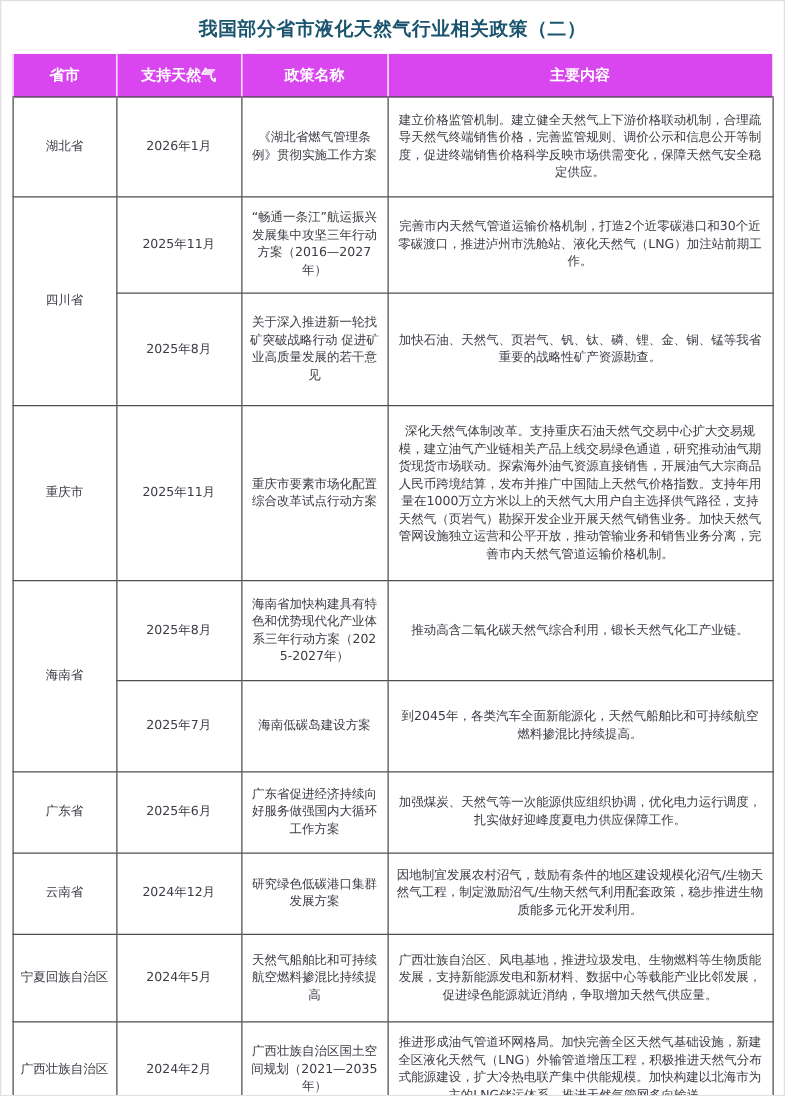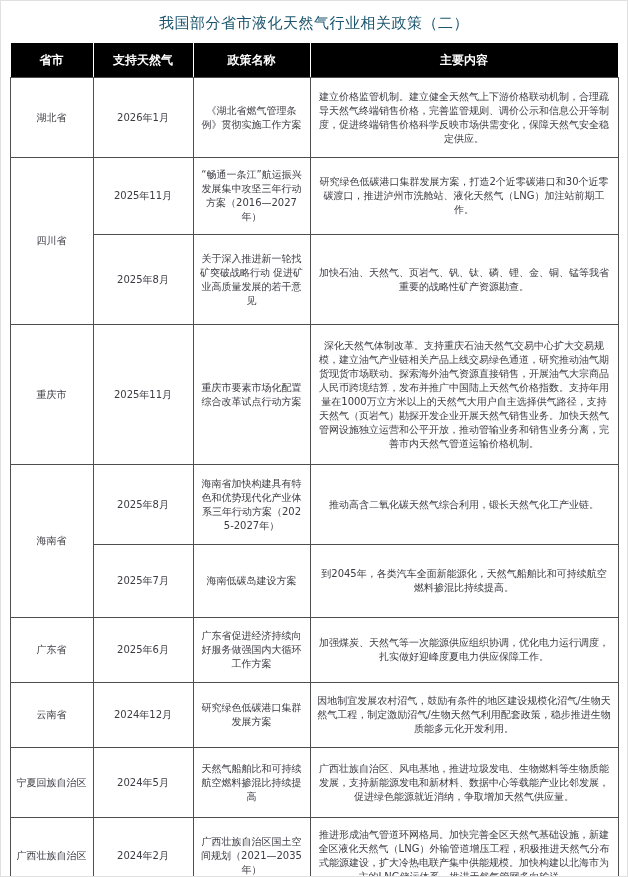--- a/index.html
+++ b/index.html
@@ -12,33 +12,33 @@
     width: 628px;
     height: 877px;
     box-sizing: border-box;
     border: 1px solid #e0e0e0;
     background: #ffffff;
     overflow: hidden;
   }
   .title {
     text-align: center;
     font-size: 15px;
-    font-weight: normal;
+    font-weight: bold;
     color: #1a546e;
     margin: 13px 0 9px 0;
     letter-spacing: 0.5px;
   }
   table.policy-table {
     border-collapse: collapse;
     table-layout: fixed;
     width: 608px;
     margin: 0 auto;
   }
   table.policy-table th {
-    background: #000000;
+    background: #d946ef;
     color: #ffffff;
     font-size: 12px;
     font-weight: bold;
     height: 30px;
     border: 1px solid #ffffff;
     border-bottom: 1px solid #4e4e4e;
     padding: 2px 4px;
     text-align: center;
   }
   table.policy-table td {
@@ -81,21 +81,21 @@
         <td>湖北省</td>
         <td>2026年1月</td>
         <td>《湖北省燃气管理条例》贯彻实施工作方案</td>
         <td class="content-cell">建立价格监管机制。建立健全天然气上下游价格联动机制，合理疏导天然气终端销售价格，完善监管规则、调价公示和信息公开等制度，促进终端销售价格科学反映市场供需变化，保障天然气安全稳定供应。</td>
       </tr>
 
       <tr style="height:77px">
         <td rowspan="2">四川省</td>
         <td>2025年11月</td>
         <td>“畅通一条江”航运振兴发展集中攻坚三年行动方案（2016—2027年）</td>
-        <td class="content-cell">研究绿色低碳港口集群发展方案，打造2个近零碳港口和30个近零碳渡口，推进泸州市洗舱站、液化天然气（LNG）加注站前期工作。</td>
+        <td class="content-cell">完善市内天然气管道运输价格机制，打造2个近零碳港口和30个近零碳渡口，推进泸州市洗舱站、液化天然气（LNG）加注站前期工作。</td>
       </tr>
       <tr style="height:90px">
         <td>2025年8月</td>
         <td>关于深入推进新一轮找矿突破战略行动 促进矿业高质量发展的若干意见</td>
         <td class="content-cell">加快石油、天然气、页岩气、钒、钛、磷、锂、金、铜、锰等我省重要的战略性矿产资源勘查。</td>
       </tr>
 
       <tr style="height:140px">
         <td>重庆市</td>
         <td>2025年11月</td>

